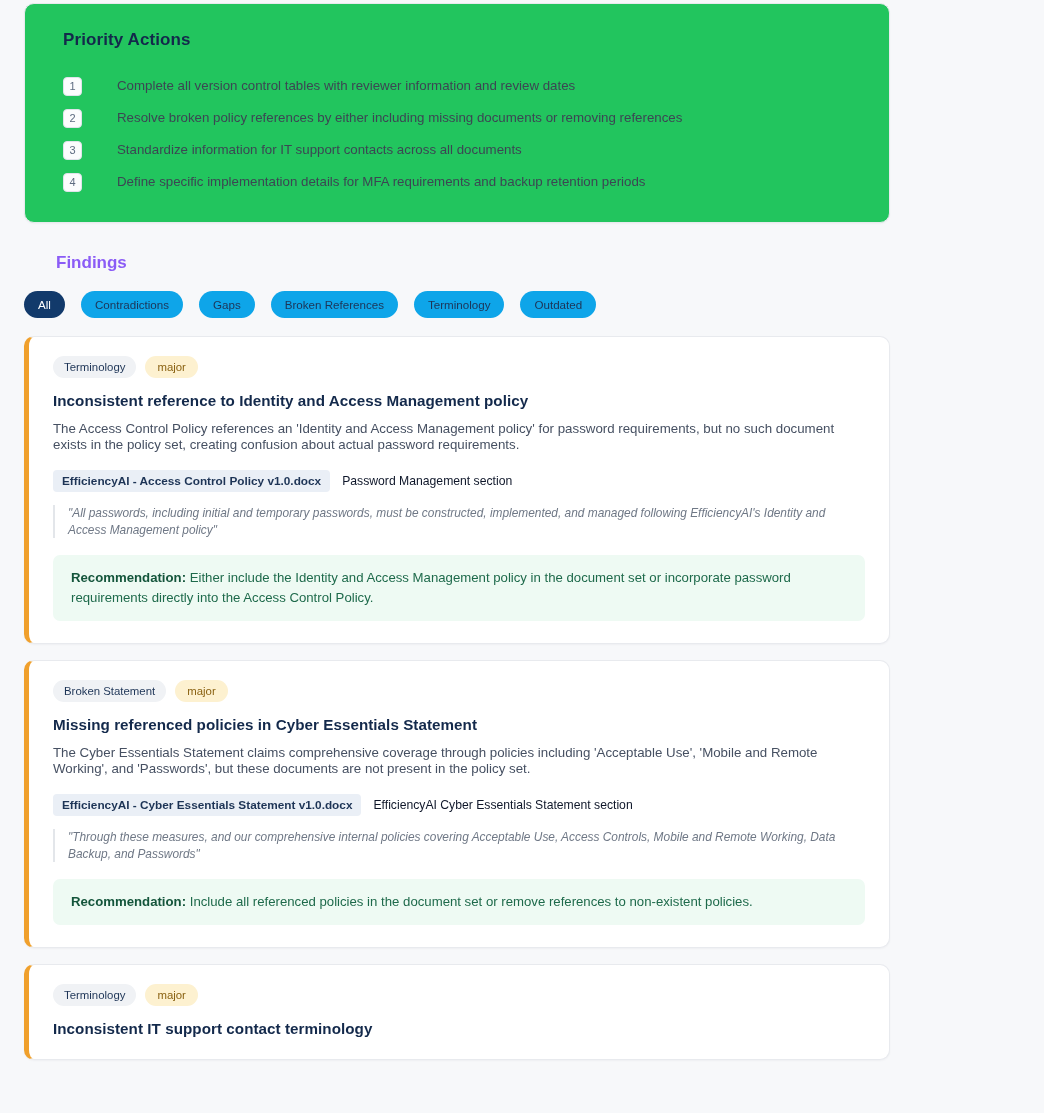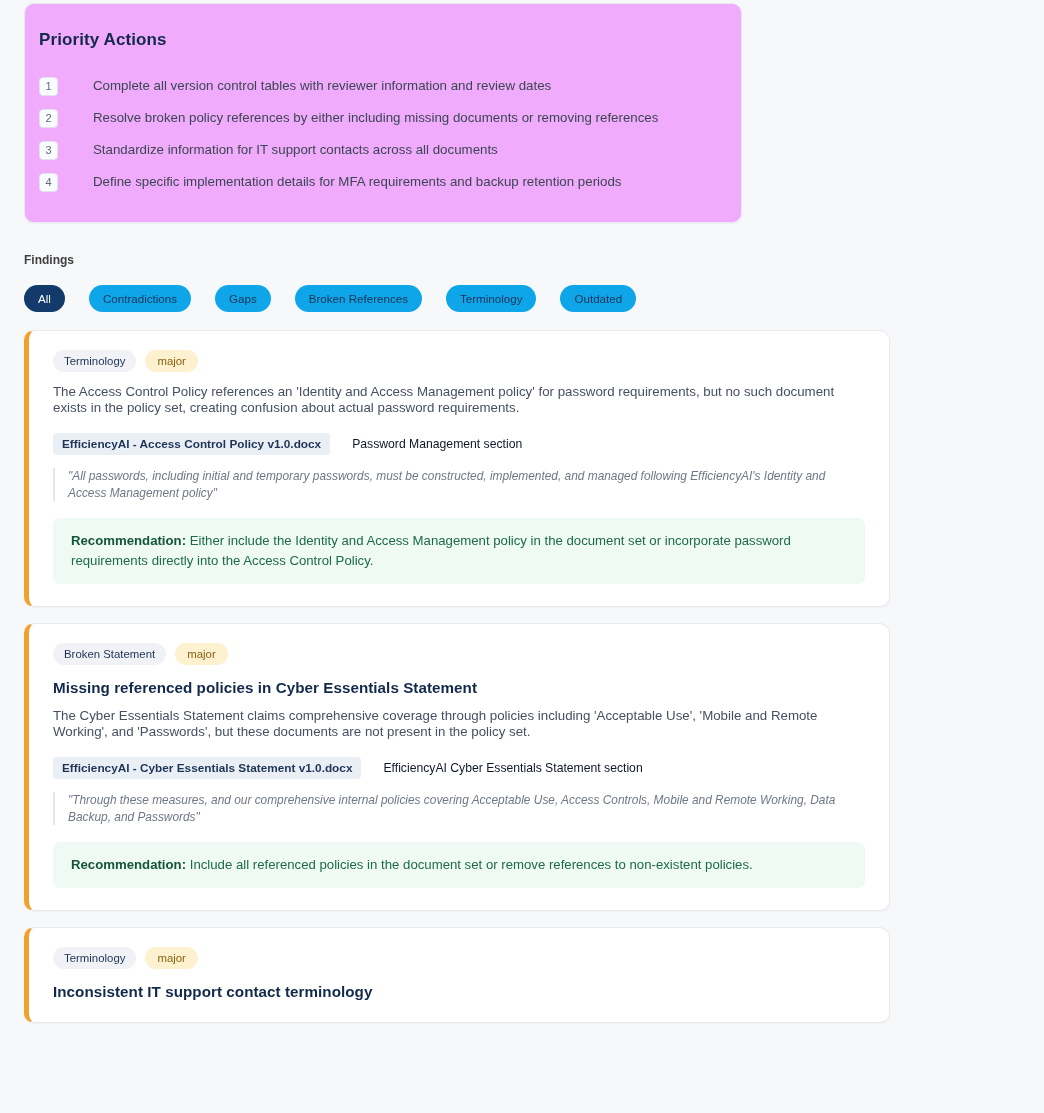--- a/index.html
+++ b/index.html
@@ -16,25 +16,25 @@
     width: 1044px;
     height: 1113px;
     padding: 0 24px;
     background: #f7f8fa;
     position: relative;
   }
 
   
   .priority-card {
     margin-top: 3px;
-    width: 718px;
-    background: #f0abfc;
+    width: 866px;
+    background: #22c55e;
     border: 1px solid #e8eaee;
     border-radius: 10px;
-    padding: 26px 26px 30px 14px;
+    padding: 26px 26px 30px 38px;
     box-shadow: 0 1px 2px rgba(16,24,40,0.04);
   }
 
   .priority-title {
     font-size: 17px;
     font-weight: bold;
     color: #13294b;
     letter-spacing: 0.1px;
     margin-bottom: 26px;
   }
@@ -63,30 +63,31 @@
 
   .priority-text {
     font-size: 13.3px;
     color: #3c4653;
     line-height: 19px;
     margin-left: 24px;
   }
 
   
   .findings-heading {
-    font-size: 12px;
-    font-weight: bold;
-    color: #404040;
+    font-size: 17px;
+    font-weight: bold;
+    color: #8b5cf6;
     margin-top: 30px;
     margin-bottom: 0px;
+    margin-left: 32px;
   }
 
   .chips {
     display: flex;
-    gap: 24px;
+    gap: 16px;
     margin-top: 18px;
     align-items: center;
   }
 
   .chip {
     font-size: 11.6px;
     padding: 7px 14px;
     border-radius: 999px;
     background: #0ea5e9;
     color: #1d3456;
@@ -146,21 +147,21 @@
     font-size: 13.3px;
     color: #465062;
     line-height: 16px;
     margin-top: 12px;
     max-width: 822px;
   }
 
   .source-row {
     display: flex;
     align-items: center;
-    gap: 22px;
+    gap: 12px;
     margin-top: 17px;
     flex-wrap: wrap;
   }
 
   .doc-chip {
     font-size: 11.8px;
     font-weight: bold;
     color: #1d3456;
     background: #eaeff6;
     padding: 4px 9px;
@@ -232,20 +233,21 @@
     <button class="chip">Outdated</button>
   </div>
 
   <div class="findings-list">
 
     <div class="finding-card">
       <div class="badges">
         <span class="badge-cat">Terminology</span>
         <span class="badge-sev">major</span>
       </div>
+      <div class="finding-title">Inconsistent reference to Identity and Access Management policy</div>
       <div class="finding-desc">The Access Control Policy references an 'Identity and Access Management policy' for password requirements, but no such document exists in the policy set, creating confusion about actual password requirements.</div>
       <div class="source-row">
         <span class="doc-chip">EfficiencyAI - Access Control Policy v1.0.docx</span>
         <span class="section-label">Password Management section</span>
       </div>
       <div class="quote">"All passwords, including initial and temporary passwords, must be constructed, implemented, and managed following EfficiencyAI's Identity and Access Management policy"</div>
       <div class="reco">
         <b>Recommendation:</b>
         <span>Either include the Identity and Access Management policy in the document set or incorporate password requirements directly into the Access Control Policy.</span>
       </div>

